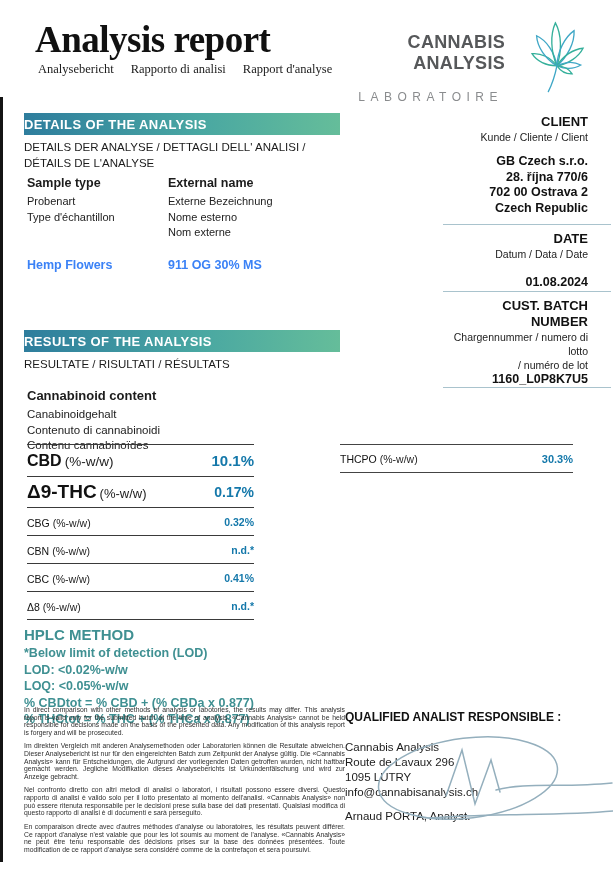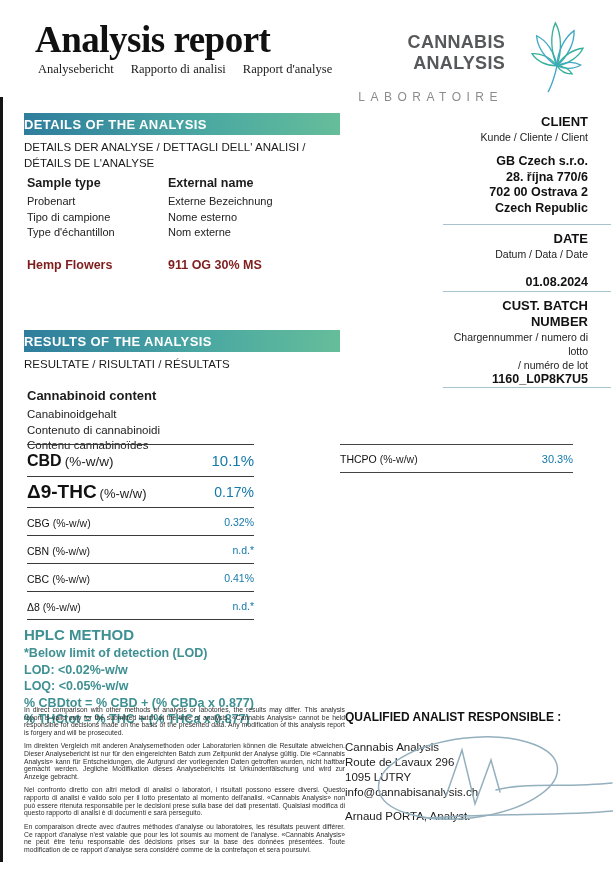--- a/index.html
+++ b/index.html
@@ -34,21 +34,21 @@
   .banner-details{top:113px;} .banner-results{top:330px;}
   .section-sub{position:absolute;left:24px;font-size:11.5px;line-height:16px;color:#1c1c1c;}
   .details-sub{top:139px;width:292px;} .results-sub{top:356px;width:300px;}
 
   
   .sample-grid{position:absolute;left:27px;top:176px;display:flex;}
   .sample-col1{width:141px;} .sample-col2{width:165px;}
   .sample-grid h3{margin:0 0 4px 0;font-size:12.5px;font-weight:700;}
   .sample-grid p{margin:0;font-size:11px;line-height:15.5px;color:#222;}
   .sample-values{position:absolute;left:27px;top:258px;display:flex;}
-  .sample-value{font-size:12.5px;font-weight:700;color:#7f1d1d;}
+  .sample-value{font-size:12.5px;font-weight:700;color:#3b82f6;}
   .sample-values .sample-value:first-child{width:141px;}
 
   
   .client-panel{position:absolute;left:443px;top:114px;width:168px;text-align:right;}
   .client-panel .pad{padding-right:23px;}
   .panel-label{font-size:13px;font-weight:700;line-height:16px;color:#111;}
   .panel-sub{font-size:10.5px;line-height:14px;color:#222;}
   .panel-bold{font-size:12.5px;font-weight:700;line-height:15.5px;color:#111;}
   .divider{border-top:1px solid #a9c3cd;margin:0;}
   .mt10{margin-top:10px;} .mt14{margin-top:14px;} .mt12{} .mt6{margin-top:6px;} .mt8{margin-top:8px;}
@@ -60,21 +60,21 @@
   .results-table{position:absolute;left:27px;top:444px;width:227px;border-top:1.5px solid #3a3a3a;}
   .trow{display:flex;align-items:center;justify-content:space-between;border-bottom:1.5px solid #3a3a3a;}
   .trow-xl{height:31px;} .trow-lg{height:30px;} .trow-sm{height:27px;}
   .trow-xl .tname b{font-size:16px;} .trow-xl .unit{font-size:13.5px;}
   .trow-xl .tval{font-size:15px;}
   .trow-lg .tname b{font-size:19px;} .trow-lg .unit{font-size:13px;}
   .trow-lg .tval{font-size:14px;}
   .trow-sm .tname b{font-weight:400;font-size:10.5px;} .trow-sm .unit{font-size:10.5px;}
   .trow-sm .tval{font-size:10.5px;}
   .tname{color:#111;} .unit{margin-left:3px;color:#222;}
-  .tval{font-weight:400;color:#1478aa;}
+  .tval{font-weight:700;color:#1478aa;}
   .thcpo-row{
     position:absolute;left:340px;top:444px;width:233px;height:27px;
     border-top:1.5px solid #444;border-bottom:1.5px solid #444;
     display:flex;align-items:center;justify-content:space-between;
   }
   .thcpo-row .tname{font-size:10.5px;} .thcpo-row .tval{font-size:11px;}
 
   
   .method-block{position:absolute;left:24px;top:624px;color:#3f9092;}
   .method-title{font-size:15px;font-weight:700;line-height:21px;}
@@ -128,21 +128,20 @@
 
   <div class="banner banner-details">
     <span>DETAILS OF THE ANALYSIS</span>
   </div>
   <div class="section-sub details-sub">DETAILS DER ANALYSE / DETTAGLI DELL' ANALISI / DÉTAILS DE L'ANALYSE</div>
 
   <div class="sample-grid">
     <div class="sample-col1">
       <h3>Sample type</h3>
       <p>Probenart</p>
-      <p>Tipo di campione</p>
       <p>Type d'échantillon</p>
     </div>
     <div class="sample-col2">
       <h3>External name</h3>
       <p>Externe Bezeichnung</p>
       <p>Nome esterno</p>
       <p>Nom externe</p>
     </div>
   </div>
   <div class="sample-values">

